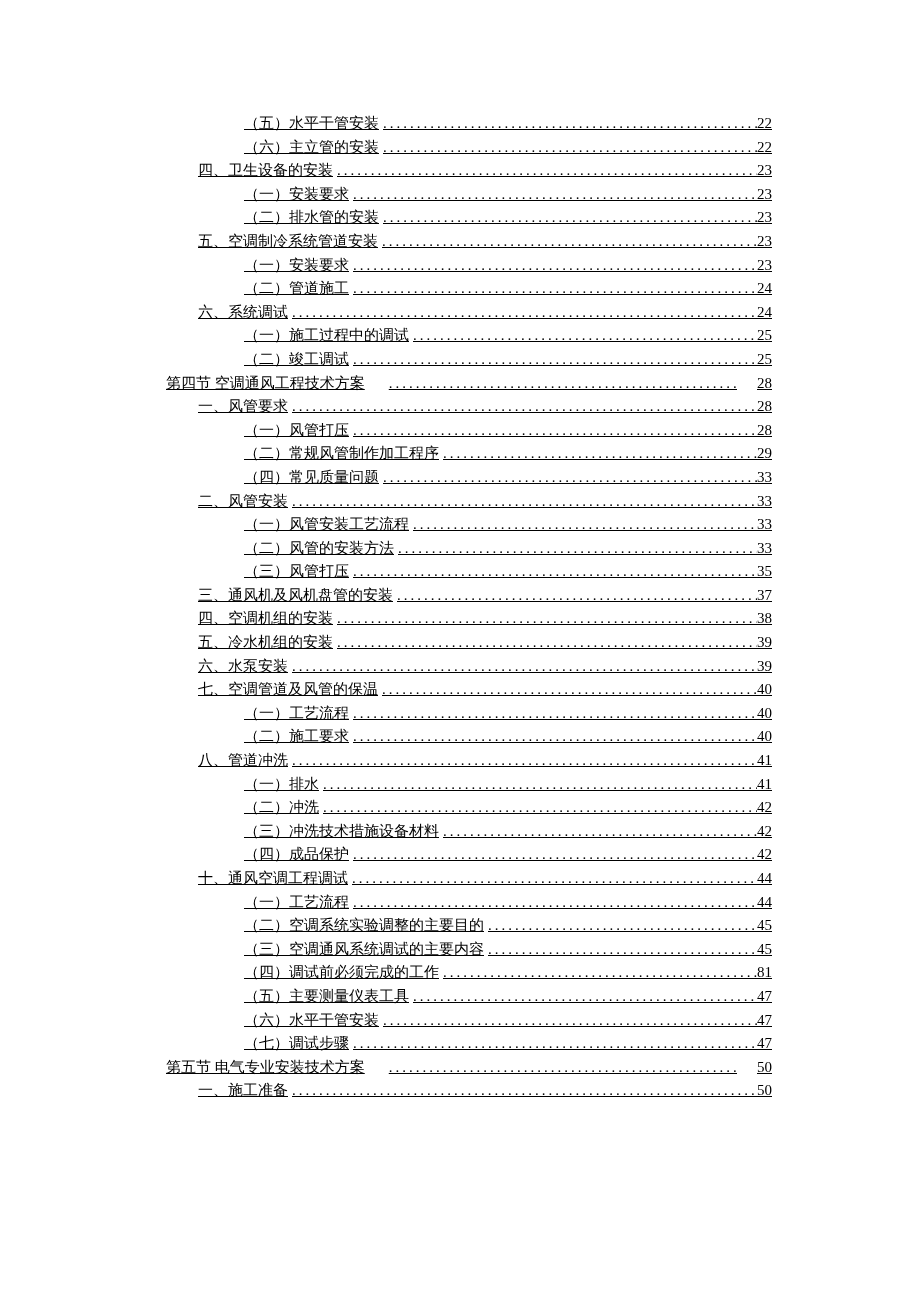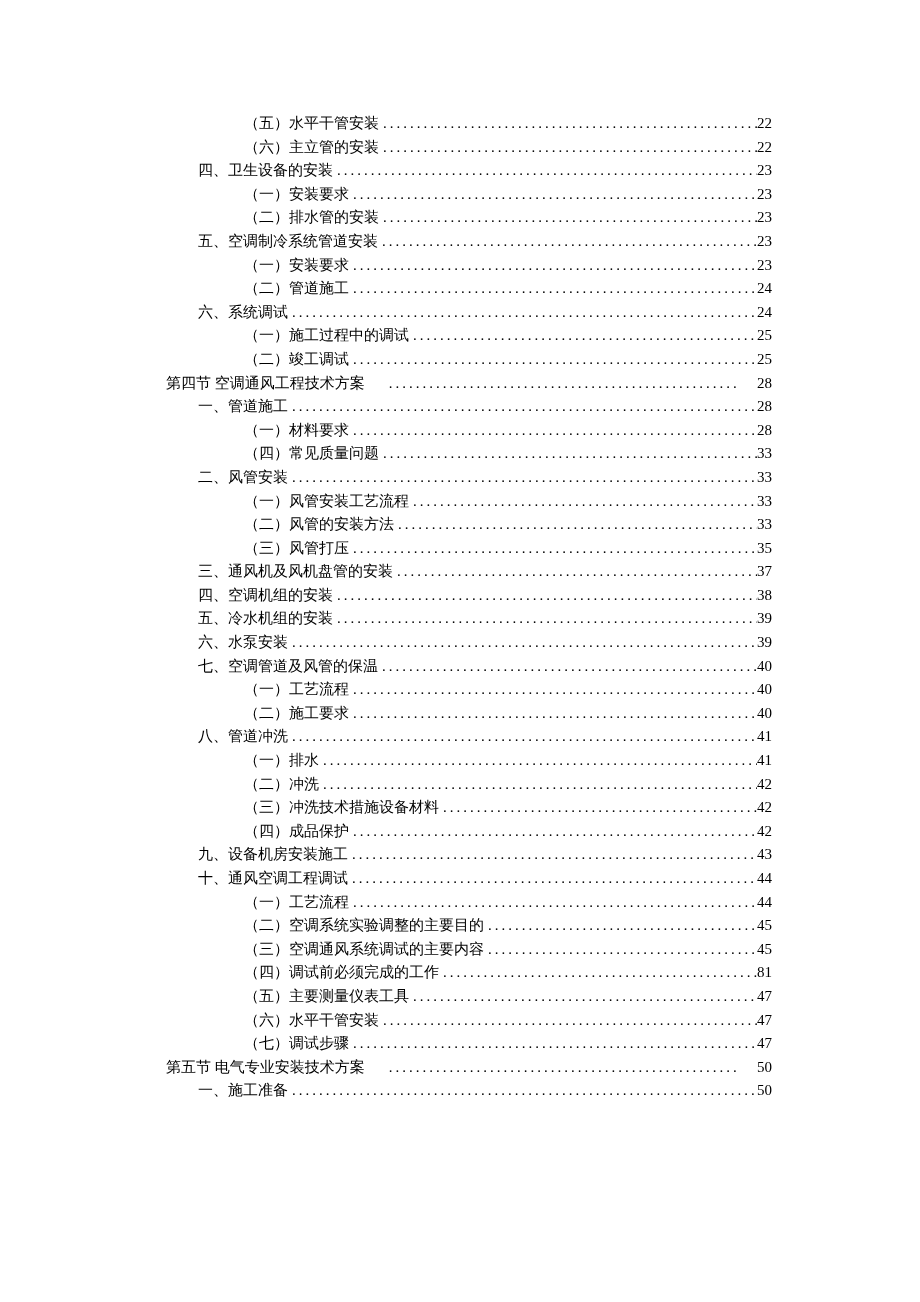--- a/index.html
+++ b/index.html
@@ -13,20 +13,21 @@
   .page {
     padding: 112px 148px 80px 166px;
     box-sizing: border-box;
   }
   .toc-line {
     display: flex;
     align-items: flex-start;
     font-size: 15px;
     line-height: 23.6px;
     white-space: nowrap;
+    text-decoration: underline;
   }
   .indent-0 { padding-left: 0; gap: 20px; }
   .indent-1 { padding-left: 32px; }
   .indent-2 { padding-left: 78px; }
   .label { flex: 0 0 auto; }
   .dots {
     flex: 1 1 auto;
     overflow: hidden;
     letter-spacing: 3px;
     padding: 0 4px;
@@ -95,30 +96,35 @@
       <span class="label">（二）竣工调试</span>
       <span class="dots"></span>
       <span class="page-no">25</span>
     </div>
     <div class="toc-line indent-0">
       <span class="label">第四节  空调通风工程技术方案</span>
       <span class="dots"></span>
       <span class="page-no">28</span>
     </div>
     <div class="toc-line indent-1">
-      <span class="label">一、管道施工</span>
+      <span class="label">一、风管要求</span>
       <span class="dots"></span>
       <span class="page-no">28</span>
     </div>
     <div class="toc-line indent-2">
-      <span class="label">（一）材料要求</span>
+      <span class="label">（一）风管打压</span>
       <span class="dots"></span>
       <span class="page-no">28</span>
     </div>
     <div class="toc-line indent-2">
+      <span class="label">（二）常规风管制作加工程序</span>
+      <span class="dots"></span>
+      <span class="page-no">29</span>
+    </div>
+    <div class="toc-line indent-2">
       <span class="label">（四）常见质量问题</span>
       <span class="dots"></span>
       <span class="page-no">33</span>
     </div>
     <div class="toc-line indent-1">
       <span class="label">二、风管安装</span>
       <span class="dots"></span>
       <span class="page-no">33</span>
     </div>
     <div class="toc-line indent-2">
@@ -188,25 +194,20 @@
     </div>
     <div class="toc-line indent-2">
       <span class="label">（三）冲洗技术措施设备材料</span>
       <span class="dots"></span>
       <span class="page-no">42</span>
     </div>
     <div class="toc-line indent-2">
       <span class="label">（四）成品保护</span>
       <span class="dots"></span>
       <span class="page-no">42</span>
-    </div>
-    <div class="toc-line indent-1">
-      <span class="label">九、设备机房安装施工</span>
-      <span class="dots"></span>
-      <span class="page-no">43</span>
     </div>
     <div class="toc-line indent-1">
       <span class="label">十、通风空调工程调试</span>
       <span class="dots"></span>
       <span class="page-no">44</span>
     </div>
     <div class="toc-line indent-2">
       <span class="label">（一）工艺流程</span>
       <span class="dots"></span>
       <span class="page-no">44</span>

